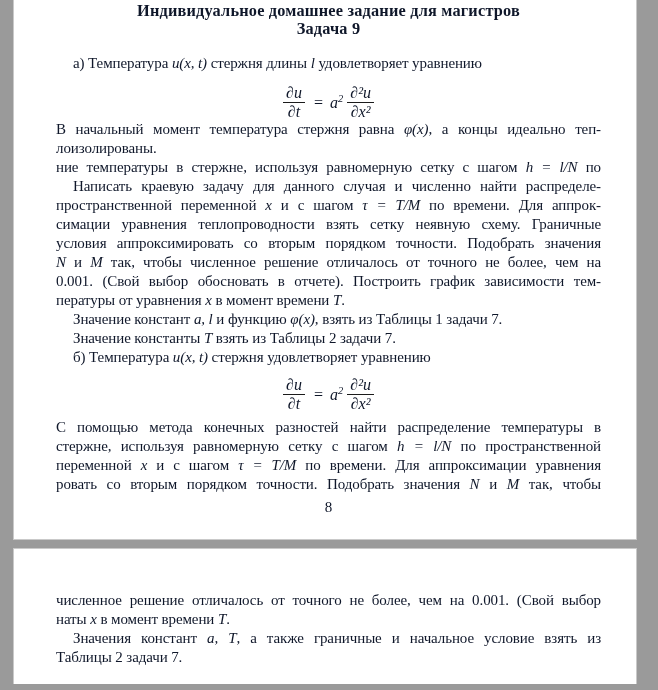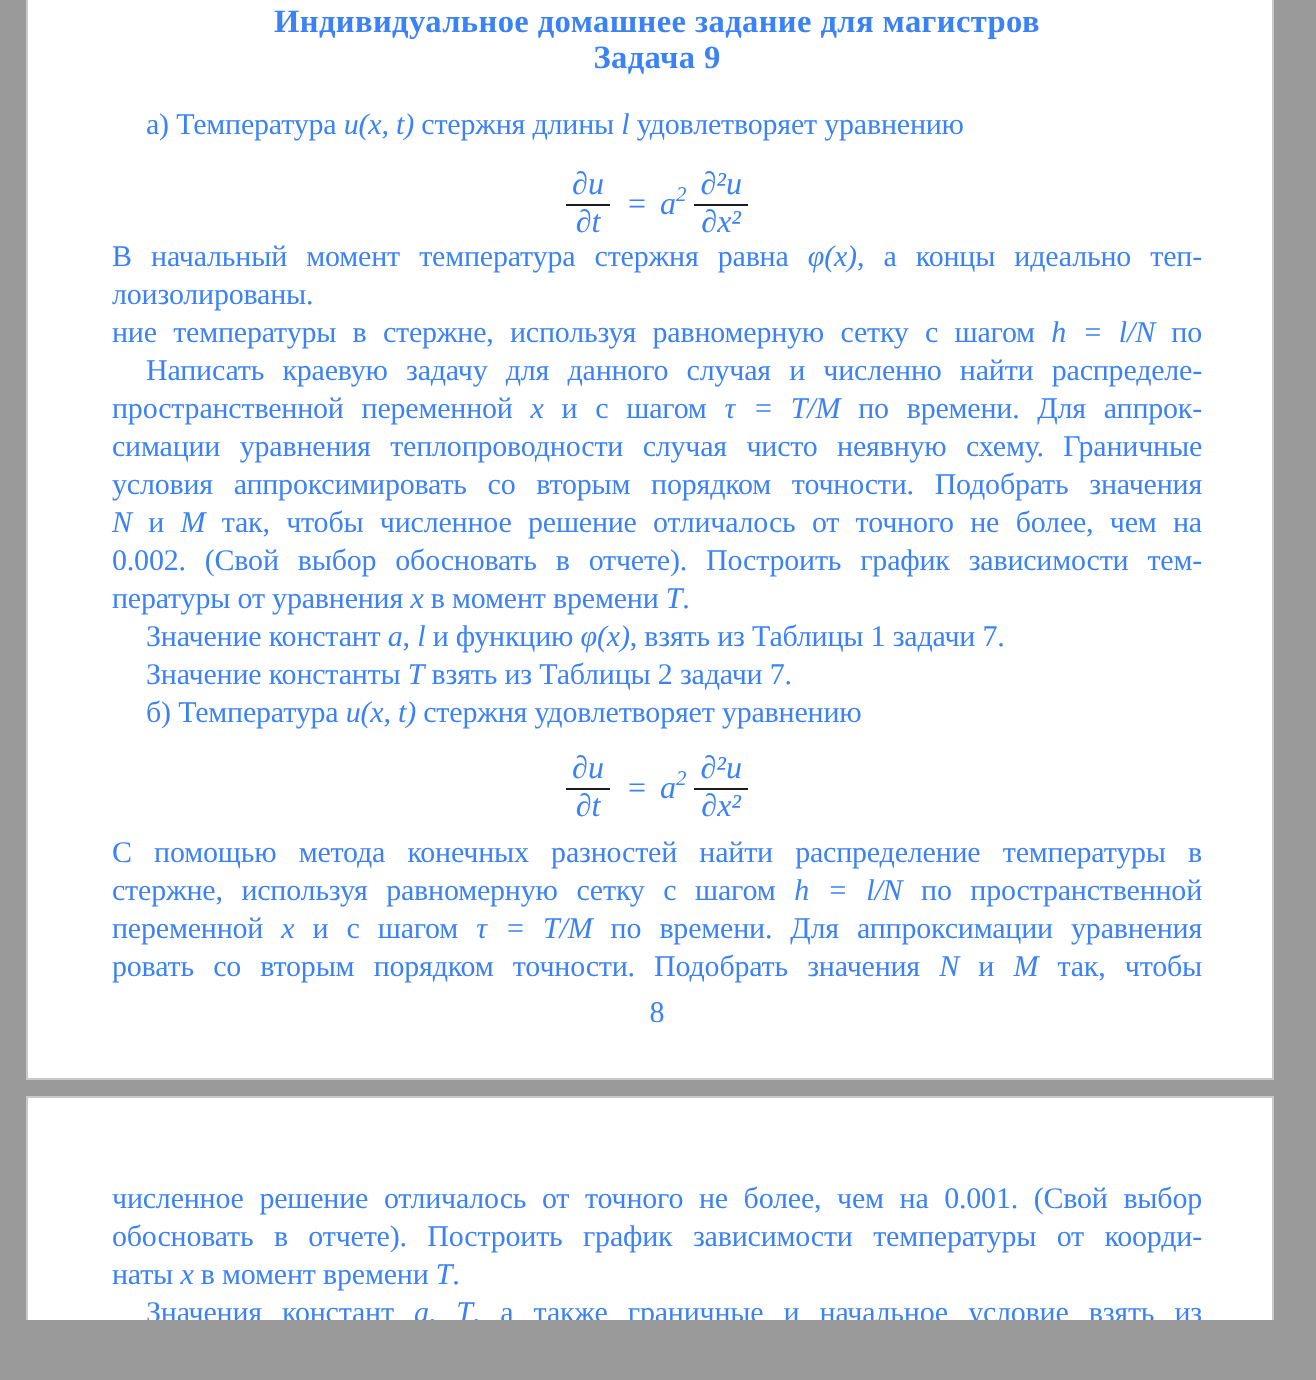--- a/index.html
+++ b/index.html
@@ -9,40 +9,40 @@
     height: 690px;
     overflow: hidden;
     background: #9a9a9a;
   }
   .viewer {
     position: relative;
     width: 658px;
     height: 690px;
     background: #9a9a9a;
     font-family: "Liberation Serif", "DejaVu Serif", serif;
-    color: #3b82f6;
+    color: #0f172a;
   }
   .page {
     position: absolute;
     left: 13px;
     width: 624px;
     background: #ffffff;
     box-sizing: border-box;
     border: 1px solid #c9c9c9;
     overflow: hidden;
   }
   .page1 {
     top: 0;
     height: 540px;
     border-top: none;
     padding: 2px 35px 0 42px;
   }
   .page2 {
     top: 548px;
-    height: 112px;
+    height: 136px;
     border-bottom: none;
     padding: 42px 35px 0 42px;
   }
   .heading {
     font-weight: bold;
     text-align: center;
     font-size: 16.3px;
     line-height: 18px;
     letter-spacing: 0.2px;
   }
@@ -110,24 +110,24 @@
         <span class="frac">
           <span class="fnum">∂²u</span>
           <span class="fden">∂x²</span>
         </span>
       </div>
       <div class="line just" style="margin-top: 0;"><span>В начальный момент температура стержня равна </span><span class="m">φ(x)</span><span>, а концы идеально теп-</span></div>
       <div class="line"><span>лоизолированы.</span></div>
       <div class="line just"><span>ние температуры в стержне, используя равномерную сетку с шагом </span><span class="m">h = l/N</span><span> по</span></div>
       <div class="line just ind"><span>Написать краевую задачу для данного случая и численно найти распределе-</span></div>
       <div class="line just"><span>пространственной переменной </span><span class="m">x</span><span> и с шагом </span><span class="m">τ = T/M</span><span> по времени. Для аппрок-</span></div>
-      <div class="line just"><span>симации уравнения теплопроводности случая чисто неявную схему. Граничные</span></div>
+      <div class="line just"><span>симации уравнения теплопроводности взять сетку неявную схему. Граничные</span></div>
       <div class="line just"><span>условия аппроксимировать со вторым порядком точности. Подобрать значения</span></div>
       <div class="line just"><span class="m">N</span><span> и </span><span class="m">M</span><span> так, чтобы численное решение отличалось от точного не более, чем на</span></div>
-      <div class="line just"><span>0.002. (Свой выбор обосновать в отчете). Построить график зависимости тем-</span></div>
+      <div class="line just"><span>0.001. (Свой выбор обосновать в отчете). Построить график зависимости тем-</span></div>
       <div class="line"><span>пературы от уравнения </span><span class="m">x</span><span> в момент времени </span><span class="m">T</span><span>.</span></div>
       <div class="line ind"><span>Значение констант </span><span class="m">a, l</span><span> и функцию </span><span class="m">φ(x)</span><span>, взять из Таблицы 1 задачи 7.</span></div>
       <div class="line ind"><span>Значение константы </span><span class="m">T</span><span> взять из Таблицы 2 задачи 7.</span></div>
       <div class="line ind"><span>б) Температура </span><span class="m">u(x, t)</span><span> стержня удовлетворяет уравнению</span></div>
       <div class="formula" style="margin-top: 10px;">
         <span class="frac">
           <span class="fnum">∂u</span>
           <span class="fden">∂t</span>
         </span>
         <span class="feq">=</span>
@@ -138,18 +138,17 @@
         </span>
       </div>
       <div class="line just" style="margin-top: 6px;"><span>С помощью метода конечных разностей найти распределение температуры в</span></div>
       <div class="line just"><span>стержне, используя равномерную сетку с шагом </span><span class="m">h = l/N</span><span> по пространственной</span></div>
       <div class="line just"><span>переменной </span><span class="m">x</span><span> и с шагом </span><span class="m">τ = T/M</span><span> по времени. Для аппроксимации уравнения</span></div>
       <div class="line just"><span>ровать со вторым порядком точности. Подобрать значения </span><span class="m">N</span><span> и </span><span class="m">M</span><span> так, чтобы</span></div>
       <div class="pagenum" style="margin-top: 6px;">8</div>
     </div>
   <div class="page page2" id="page2">
       <div class="line just"><span>численное решение отличалось от точного не более, чем на 0.001. (Свой выбор</span></div>
-      <div class="line just"><span>обосновать в отчете). Построить график зависимости температуры от коорди-</span></div>
       <div class="line"><span>наты </span><span class="m">x</span><span> в момент времени </span><span class="m">T</span><span>.</span></div>
       <div class="line just ind"><span>Значения констант </span><span class="m">a, T</span><span>, а также граничные и начальное условие взять из</span></div>
       <div class="line"><span>Таблицы 2 задачи 7.</span></div>
     </div>
 </div>
 
 </body></html>

